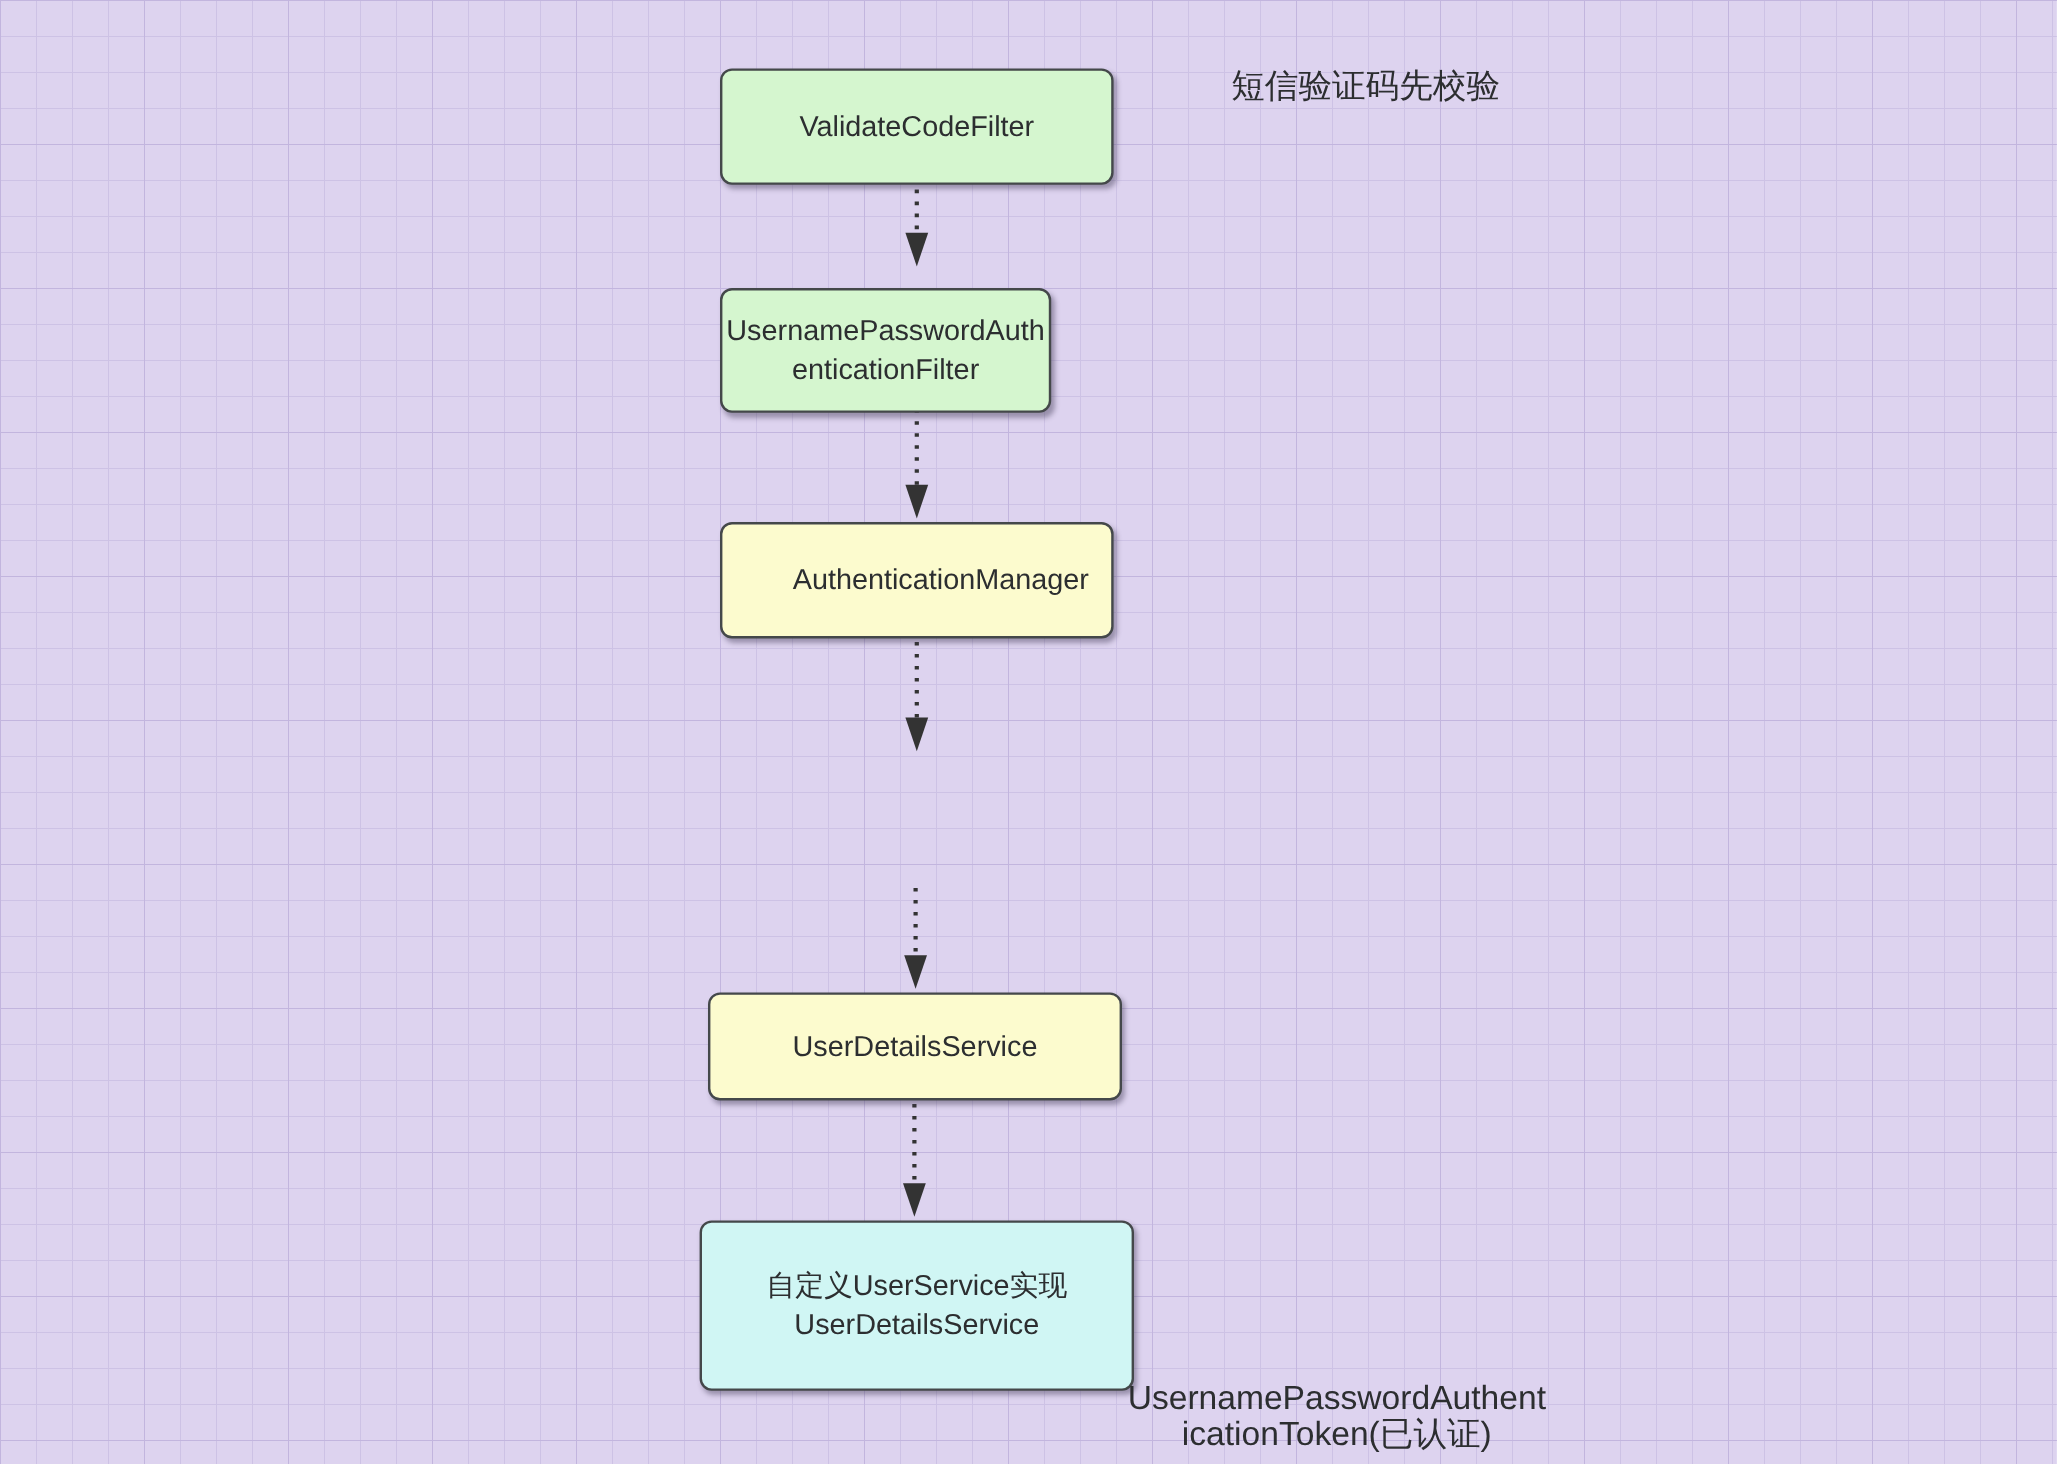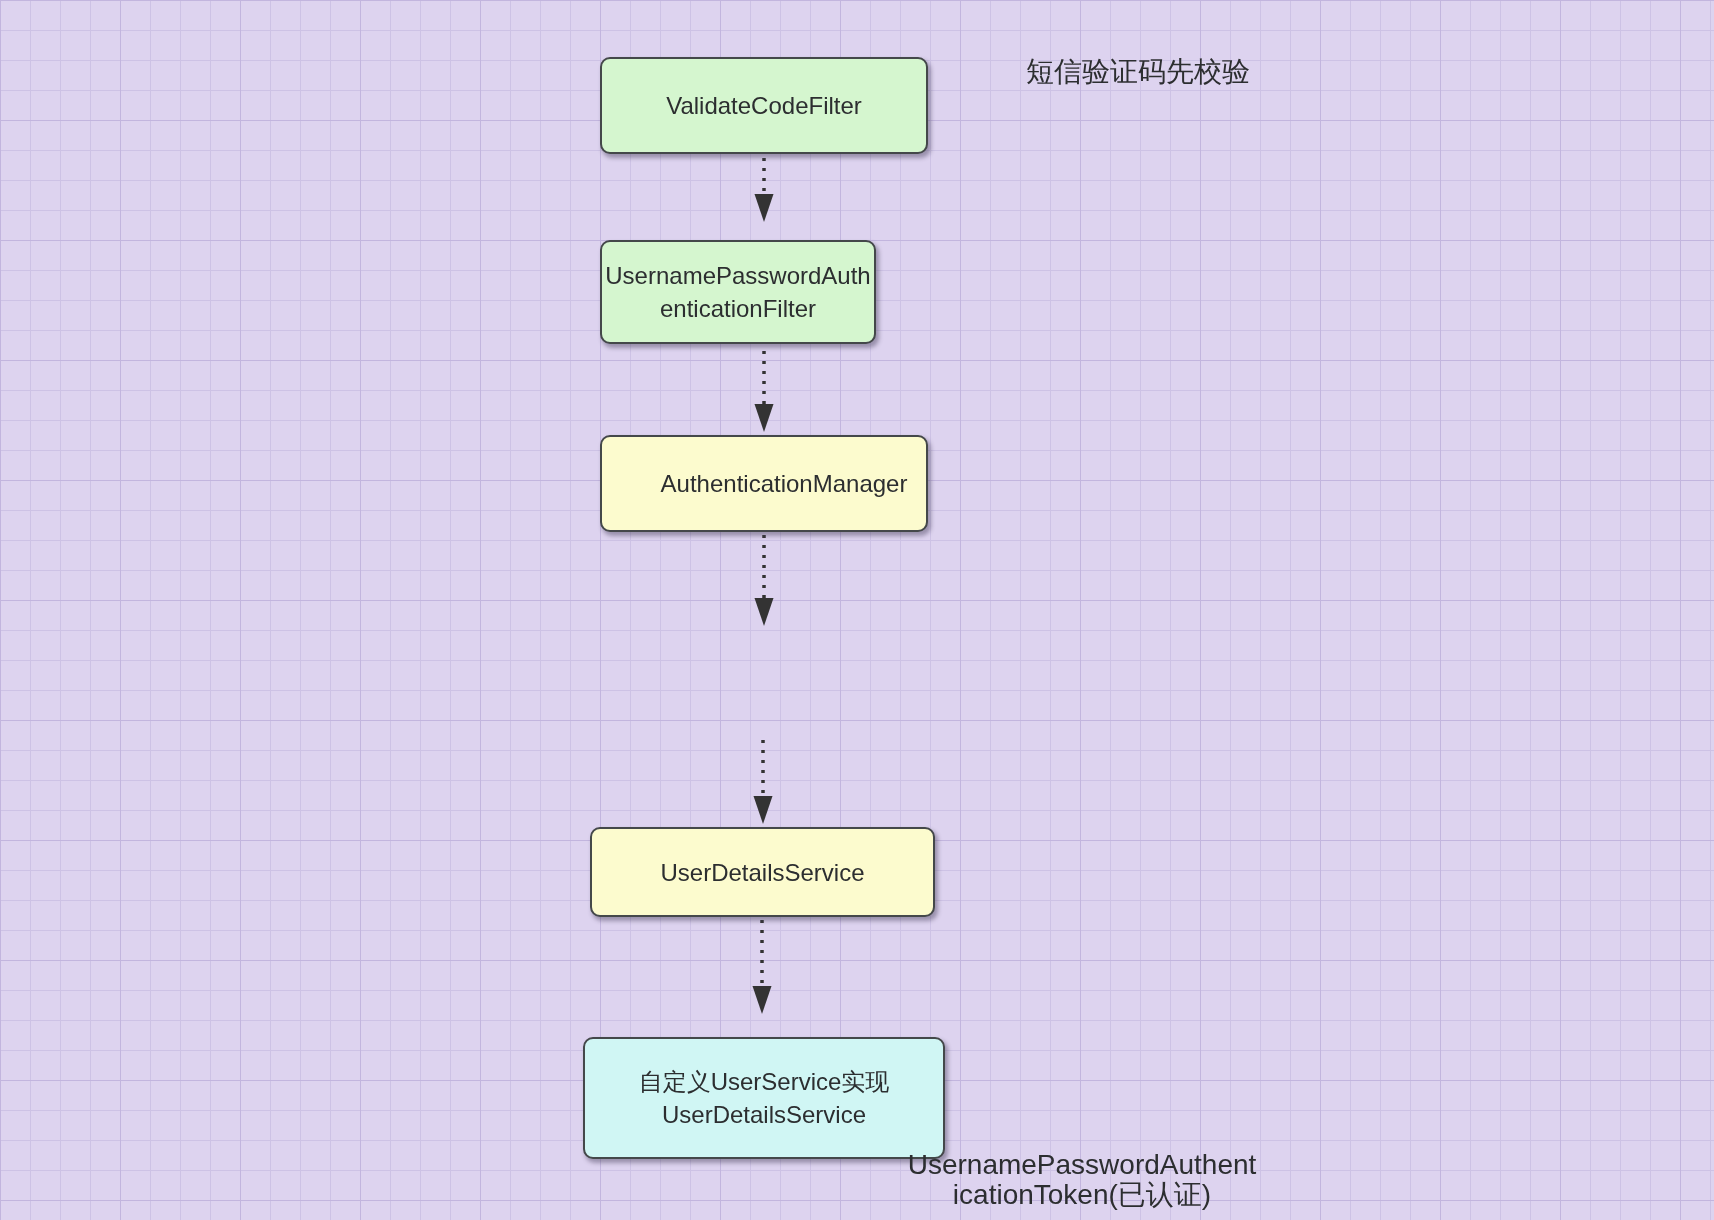--- a/index.html
+++ b/index.html
@@ -106,30 +106,30 @@
 
   <div class="node yellow" style="left:600px; top:435px; width:328px; height:97px;padding-left:40px;">
     <div>AuthenticationManager</div>
   </div>
 
 
   <div class="node yellow" style="left:590px; top:827px; width:345px; height:90px;">
     <div>UserDetailsService</div>
   </div>
 
-  <div class="node cyan" style="left:583px; top:1017px; width:362px; height:122px;margin-top:20px;">
+  <div class="node cyan" style="left:583px; top:1017px; width:362px; height:142px;">
     <div>自定义UserService实现</div>
     <div>UserDetailsService</div>
   </div>
 
   <div class="annotation" style="left:938px; top:57px;">
     <div>短信验证码先校验</div>
   </div>
 
   <div class="annotation" style="left:981px; top:352px;">
   </div>
 
-  <div class="annotation" style="left:882px; top:1150px;">
+  <div class="annotation" style="left:914px; top:1150px;">
     <div>UsernamePasswordAuthent</div>
     <div>icationToken(已认证)</div>
   </div>
 
 </div>
 
 </body></html>

